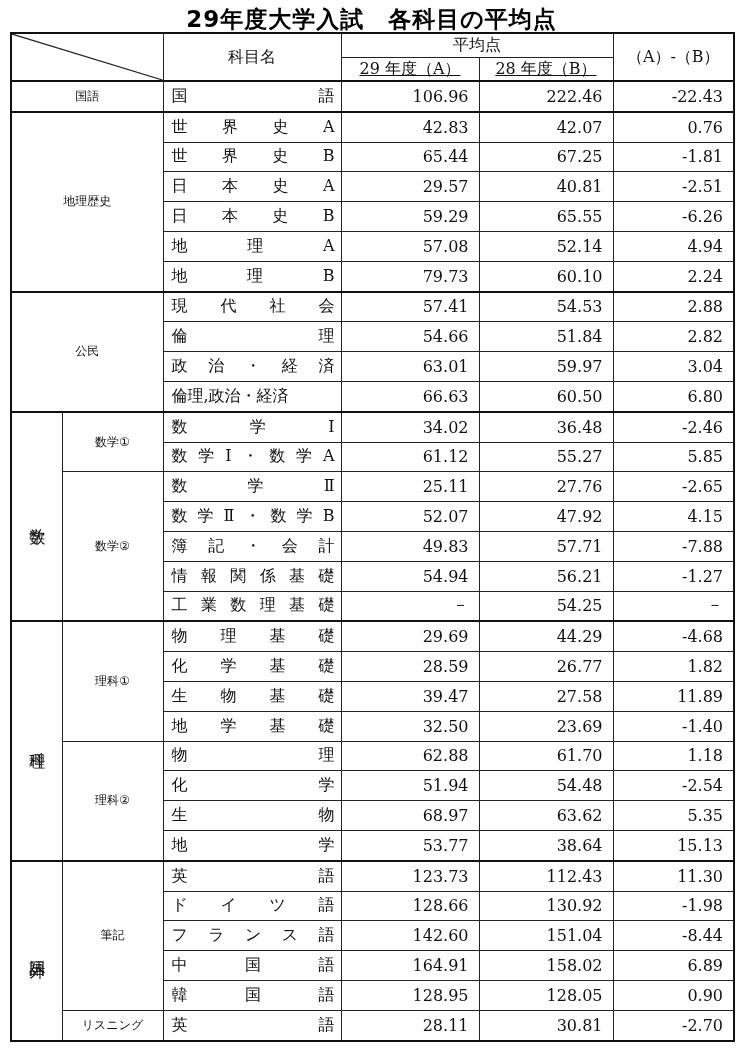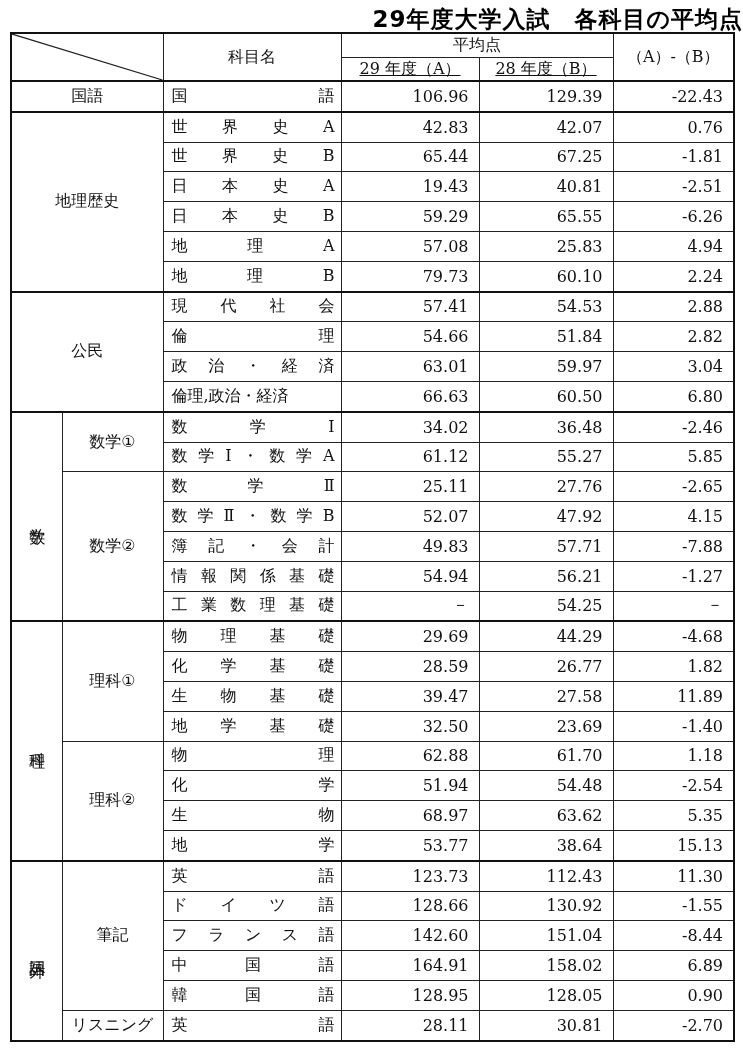--- a/index.html
+++ b/index.html
@@ -1,30 +1,30 @@
 <!DOCTYPE html>
 <html><head>
 <meta charset="utf-8">
 <style>
   html, body { margin:0; padding:0; background:#ffffff; }
   body { width:743px; height:1051px; position:relative; overflow:hidden;
          font-family: "DejaVu Serif", "Liberation Serif", serif; color:#111; }
-  .title { position:absolute; left:0; top:4px; width:743px; text-align:right;
+  .title { position:absolute; left:0; top:4px; width:743px; text-align:center;
            font-family:"DejaVu Sans", "Liberation Sans", sans-serif;
            font-weight:bold; font-size:23px; letter-spacing:1px; color:#000; }
   table { position:absolute; left:10px; top:32px; border-collapse:collapse;
           table-layout:fixed; width:723px; border:2.5px solid #111; }
   td, th { border:1px solid #222; padding:0; font-weight:normal; font-size:16px;
            white-space:nowrap; overflow:hidden; }
   th { font-size:16px; }
   tr.data td { height:28.8px; }
   .hdr1 td, .hdr1 th { height:23px; }
   .hdr2 td, .hdr2 th { height:22px;text-decoration:underline; }
   .thick-b { border-bottom:2.5px solid #111 !important; }
-  .cat { text-align:center; font-family:"DejaVu Sans", "Liberation Sans", sans-serif; font-size:16px; }
+  .cat { text-align:center; font-family:"DejaVu Sans", "Liberation Sans", sans-serif; font-size:12px; }
   .vert { writing-mode:vertical-rl; text-orientation:upright; font-family:"DejaVu Sans","Liberation Sans",sans-serif;
           font-size:16px; text-align:center; letter-spacing:-2px; }
   .subj { padding:0 6px 0 8px; }
   .subj .spread { display:flex; justify-content:space-between; width:100%; }
   .num { text-align:right; padding-right:10px; font-family:"DejaVu Serif","Liberation Serif",serif; font-size:16px; }
   .diag { position:relative; }
   .diag svg { position:absolute; left:0; top:0; width:100%; height:100%; }
   .center { text-align:center; }
 </style>
 </head>
@@ -58,21 +58,21 @@
     </tr>
   <tr class="data">
         <td colspan="2" rowspan="1" class="cat thick-b">国語</td>
         <td class="subj thick-b">
           <div class="spread">
             <span>国</span>
             <span>語</span>
           </div>
         </td>
         <td class="num thick-b">106.96</td>
-        <td class="num thick-b">129.39</td>
+        <td class="num thick-b">222.46</td>
         <td class="num thick-b">-22.43</td>
       </tr>
       <tr class="data">
         <td colspan="2" rowspan="6" class="cat thick-b">地理歴史</td>
         <td class="subj">
           <div class="spread">
             <span>世</span>
             <span>界</span>
             <span>史</span>
             <span>A</span>
@@ -97,21 +97,21 @@
       </tr>
       <tr class="data">
         <td class="subj">
           <div class="spread">
             <span>日</span>
             <span>本</span>
             <span>史</span>
             <span>A</span>
           </div>
         </td>
-        <td class="num">19.43</td>
+        <td class="num">29.57</td>
         <td class="num">40.81</td>
         <td class="num">-2.51</td>
       </tr>
       <tr class="data">
         <td class="subj">
           <div class="spread">
             <span>日</span>
             <span>本</span>
             <span>史</span>
             <span>B</span>
@@ -123,21 +123,21 @@
       </tr>
       <tr class="data">
         <td class="subj">
           <div class="spread">
             <span>地</span>
             <span>理</span>
             <span>A</span>
           </div>
         </td>
         <td class="num">57.08</td>
-        <td class="num">25.83</td>
+        <td class="num">52.14</td>
         <td class="num">4.94</td>
       </tr>
       <tr class="data">
         <td class="subj thick-b">
           <div class="spread">
             <span>地</span>
             <span>理</span>
             <span>B</span>
           </div>
         </td>
@@ -413,21 +413,21 @@
         <td class="subj">
           <div class="spread">
             <span>ド</span>
             <span>イ</span>
             <span>ツ</span>
             <span>語</span>
           </div>
         </td>
         <td class="num">128.66</td>
         <td class="num">130.92</td>
-        <td class="num">-1.55</td>
+        <td class="num">-1.98</td>
       </tr>
       <tr class="data">
         <td class="subj">
           <div class="spread">
             <span>フ</span>
             <span>ラ</span>
             <span>ン</span>
             <span>ス</span>
             <span>語</span>
           </div>

